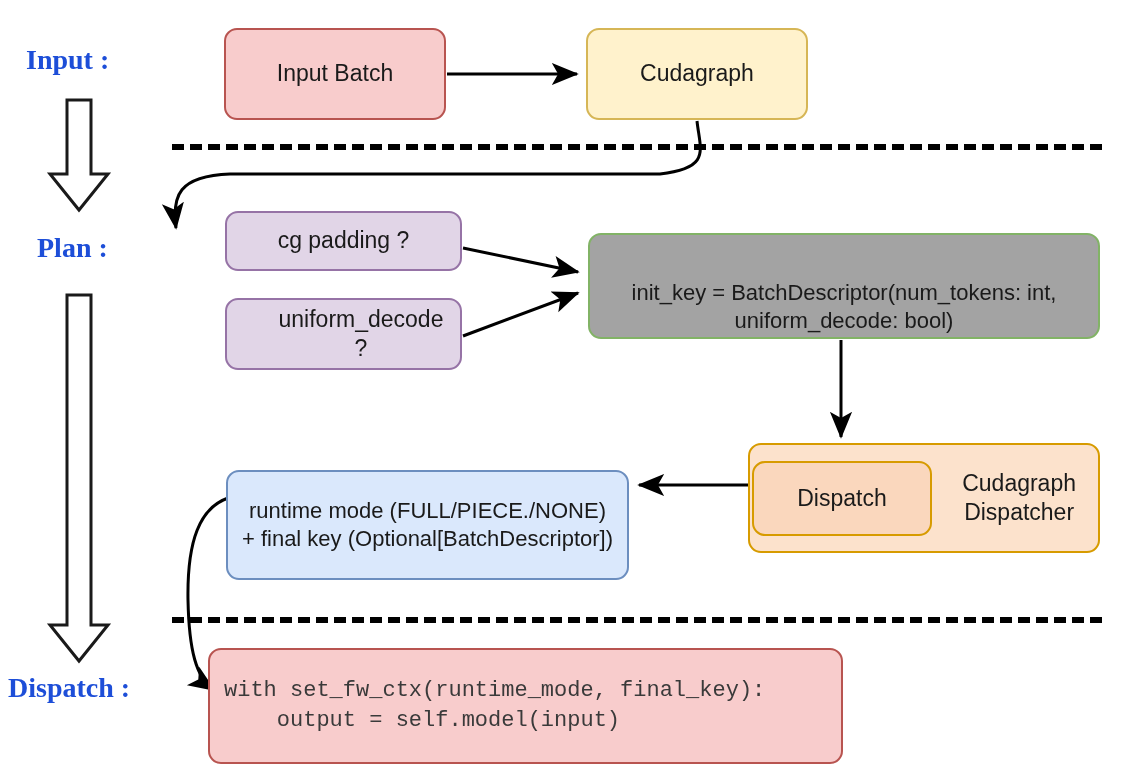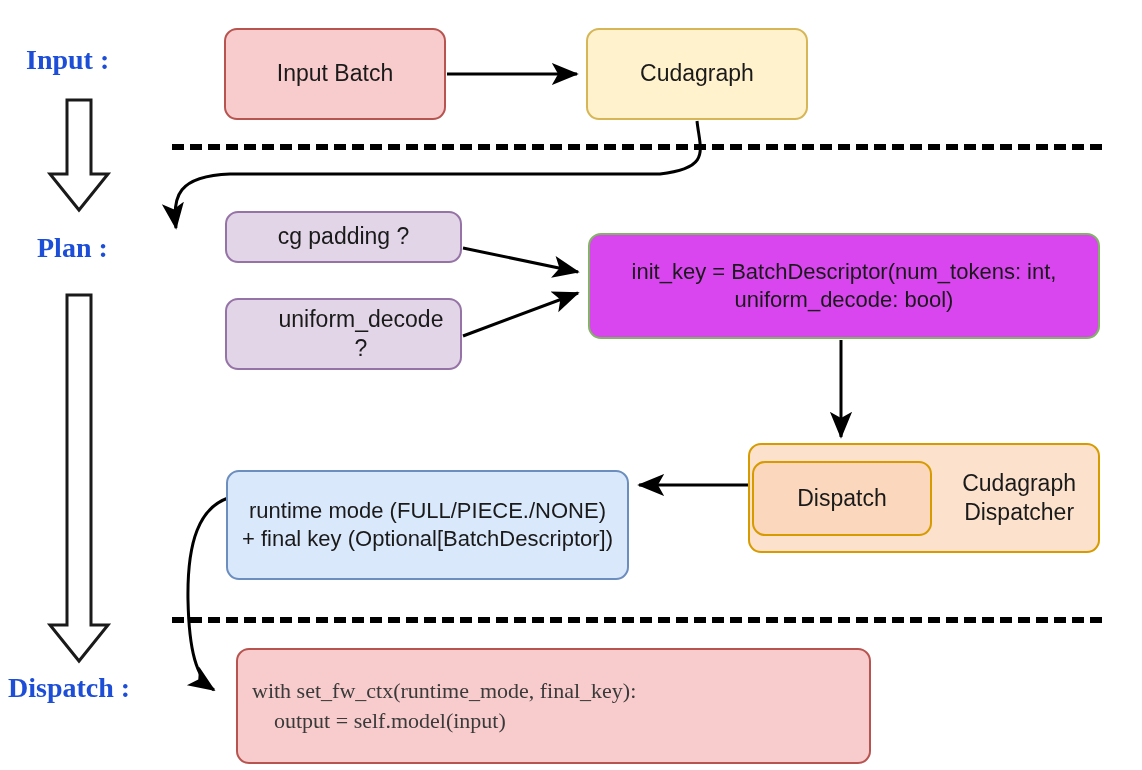--- a/index.html
+++ b/index.html
@@ -50,21 +50,21 @@
     line-height: 1.28;
     padding: 2px 8px;
   }
   .node .lines { width: 100%; }
   .node .lines > div { display: block; }
 
   .n-input-batch { background: #f8cccc; border-color: #b85450; }
   .n-preprocess  { background: #fff2cc; border-color: #d6b656; }
   .n-cgpad       { background: #e1d5e7; border-color: #9673a6; }
   .n-unidec      { background: #e1d5e7; border-color: #9673a6; }
-  .n-initkey     { background: #d946ef; border-color: #82b366; }
+  .n-initkey     { background: #a3a3a3; border-color: #82b366; align-items: flex-end; }
   .n-dispatcher  { background: #fce2cc; border-color: #d79b00; }
   .n-dispatch    { background: #fad7bd; border-color: #d79b00; margin-top: 14px; }
   .n-runtime     { background: #dae8fc; border-color: #6c8ebf; }
   .n-code        { background: #f8cccc; border-color: #b85450; }
 
   .n-code {
     font-family: "Liberation Mono", monospace;
     font-size: 22px;
     justify-content: flex-start;
     text-align: left;
@@ -130,21 +130,21 @@
       <div>Input Batch</div>
     </div>
   </div>
 
   <div class="node n-preprocess" style="left:586px; top:28px; width:222px; height:92px;">
     <div class="lines">
       <div>Cudagraph</div>
     </div>
   </div>
 
-  <div class="node n-cgpad" style="left:225px; top:211px; width:237px; height:52px;">
+  <div class="node n-cgpad" style="left:225px; top:211px; width:237px; height:60px;">
     <div class="lines">
       <div>cg padding ?</div>
     </div>
   </div>
 
   <div class="node n-unidec" style="left:225px; top:298px; width:237px; height:72px;padding-left:43px;">
     <div class="lines">
       <div>uniform_decode ?</div>
     </div>
   </div>
@@ -169,20 +169,20 @@
     </div>
   </div>
 
   <div class="node n-runtime" style="left:226px; top:446px; width:403px; height:110px;margin-top:24px;">
     <div class="lines">
       <div>runtime mode (FULL/PIECE./NONE)</div>
       <div>+ final key (Optional[BatchDescriptor])</div>
     </div>
   </div>
 
-  <div class="node n-code" style="left:236px; top:648px; width:635px; height:116px;font-family:Liberation Serif, serif;">
+  <div class="node n-code" style="left:208px; top:648px; width:635px; height:116px;">
     <div class="lines">
       <div style="white-space:pre;">with set_fw_ctx(runtime_mode, final_key):</div>
       <div style="white-space:pre;">    output = self.model(input)</div>
     </div>
   </div>
 
 </div>
 
 </body></html>

